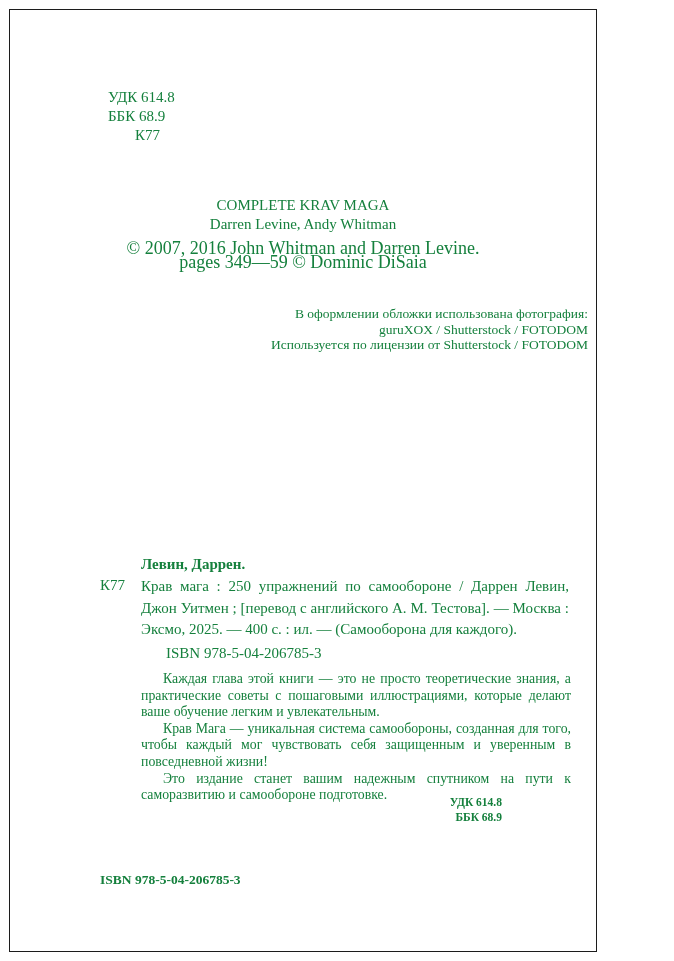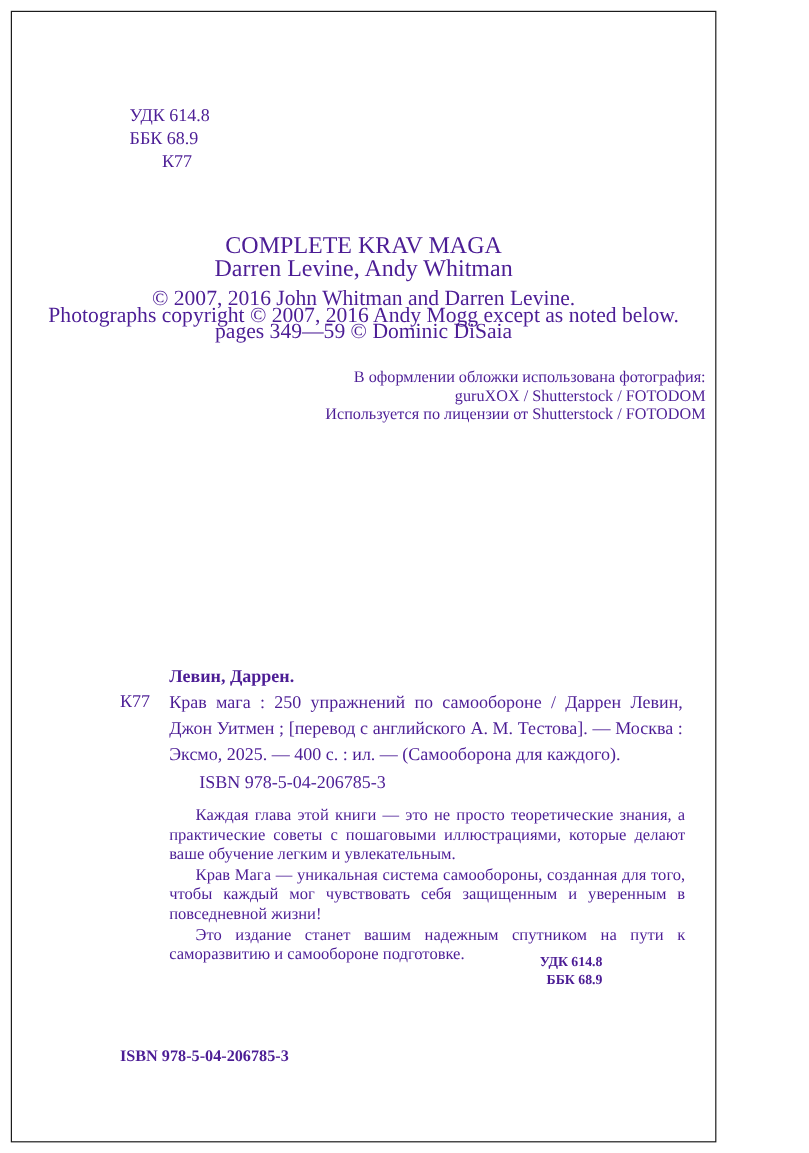--- a/index.html
+++ b/index.html
@@ -2,42 +2,42 @@
 <html><head>
 <meta charset="utf-8">
 <style>
   * { margin: 0; padding: 0; box-sizing: border-box; }
   html, body { background: #ffffff; }
   .page {
     position: relative;
     width: 606px;
     height: 961px;
     background: #ffffff;
-    color: #4c1d95;
+    color: #15803d;
     font-family: "Liberation Serif", serif;
     overflow: hidden;
   }
   .frame {
     position: absolute;
     left: 9px; top: 9px; right: 9px; bottom: 9px;
     border: 1px solid #1c1c1c;
   }
   .codes-top {
     position: absolute;
     left: 108px; top: 88px;
     font-size: 15px;
     line-height: 19px;
   }
   .codes-top .k { padding-left: 27px; }
 
   .title-block {
     position: absolute;
     left: 0; right: 0; top: 196px;
     text-align: center;
-    font-size: 20px;
+    font-size: 15px;
     line-height: 19px;
   }
 
   .copyright-block {
     position: absolute;
     left: 0; right: 0; top: 241px;
     text-align: center;
     font-size: 18px;
     line-height: 14px;
   }
@@ -121,21 +121,20 @@
     <div class="k">К77</div>
   </div>
 
   <div class="title-block">
     <div>COMPLETE KRAV MAGA</div>
     <div>Darren Levine, Andy Whitman</div>
   </div>
 
   <div class="copyright-block">
     <div>© 2007, 2016 John Whitman and Darren Levine.</div>
-    <div>Photographs copyright © 2007, 2016 Andy Mogg except as noted below.</div>
     <div>pages 349—59 © Dominic DiSaia</div>
   </div>
 
   <div class="photo-block">
     <div>В оформлении обложки использована фотография:</div>
     <div>guruXOX / Shutterstock / FOTODOM</div>
     <div>Используется по лицензии от Shutterstock / FOTODOM</div>
   </div>
 
   <div class="biblio-author">Левин, Даррен.</div>

